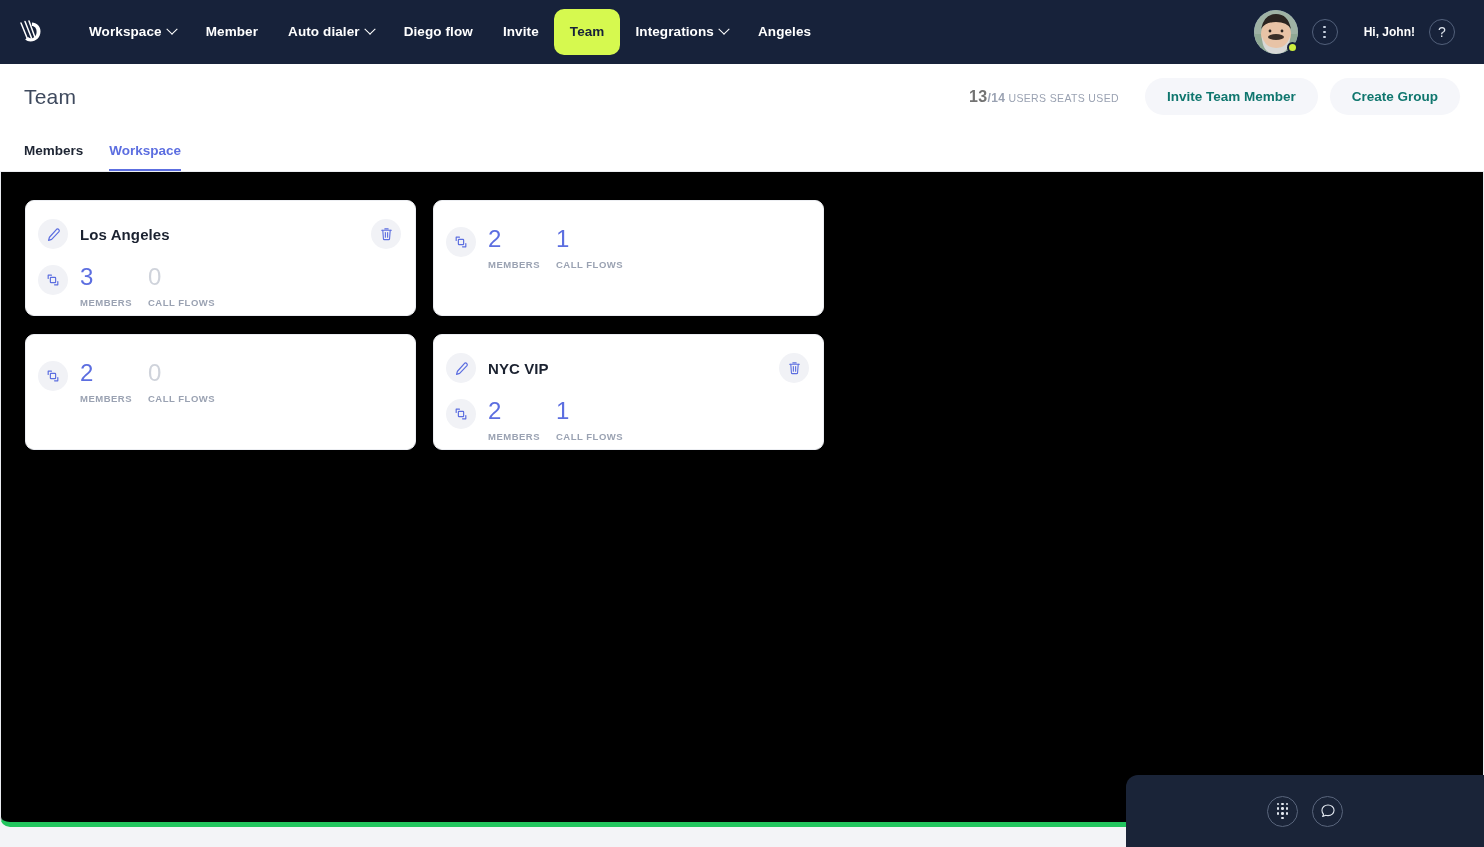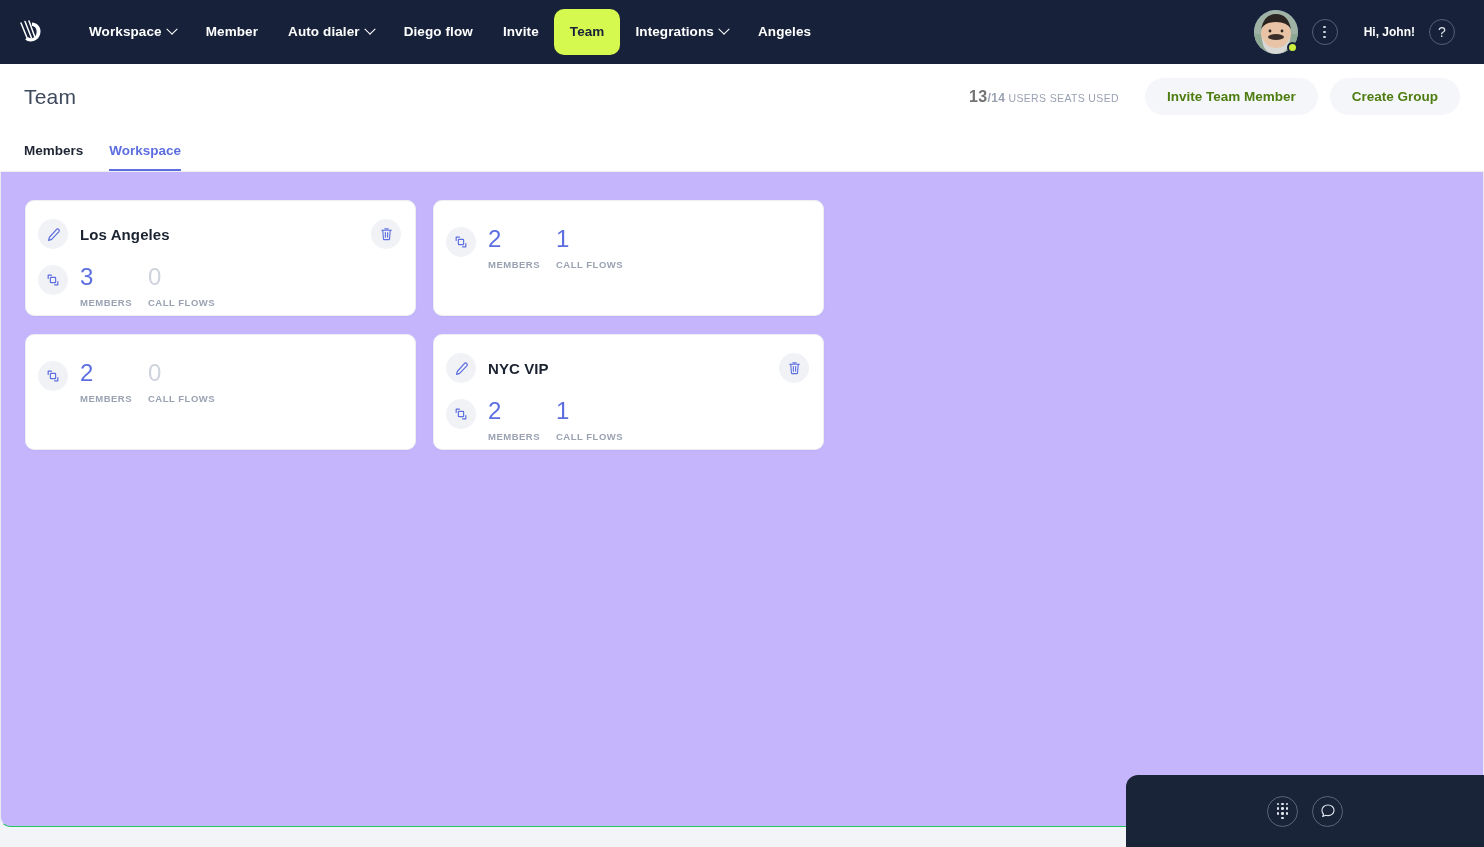--- a/index.html
+++ b/index.html
@@ -128,21 +128,21 @@
     color: #9aa2b2;
     margin-right: 14px;
     white-space: nowrap;
   }
   .seats .used { color: #737373; font-weight: bold; font-size: 16px; }
   .seats .total { color: #9aa2b2; font-weight: bold; font-size: 12px;}
   .pill-btn {
     background: #f5f6fa;
     border: none;
     border-radius: 999px;
-    color: #4d7c0f;
+    color: #0f766e;
     font-size: 13.5px;
     font-weight: bold;
     padding: 11px 22px;
     cursor: pointer;
     font-family: inherit;
     white-space: nowrap;
   }
 
   .tabs { display: flex; gap: 26px; position: absolute; bottom: 0; left: 24px; }
   .tab {
@@ -151,24 +151,24 @@
     color: #1e2533;
     padding-bottom: 11px;
     cursor: pointer;
     border-bottom: 2.5px solid transparent;
     white-space: nowrap;
   }
   .tab.active { color: #5c6ee0; border-bottom-color: #5c6ee0; }
 
   
   .content {
-    background: #c4b5fd;
+    background: #000000;
     border-left: 1px solid #e9ebf0;
     border-right: 1px solid #e9ebf0;
-    border-bottom: 1px solid #22c55e;
+    border-bottom: 5px solid #22c55e;
     border-bottom-left-radius: 10px;
     border-bottom-right-radius: 10px;
     height: 655px;
     padding: 28px 24px;
     position: relative;
   }
 
   .grid {
     display: grid;
     grid-template-columns: 391px 391px;

